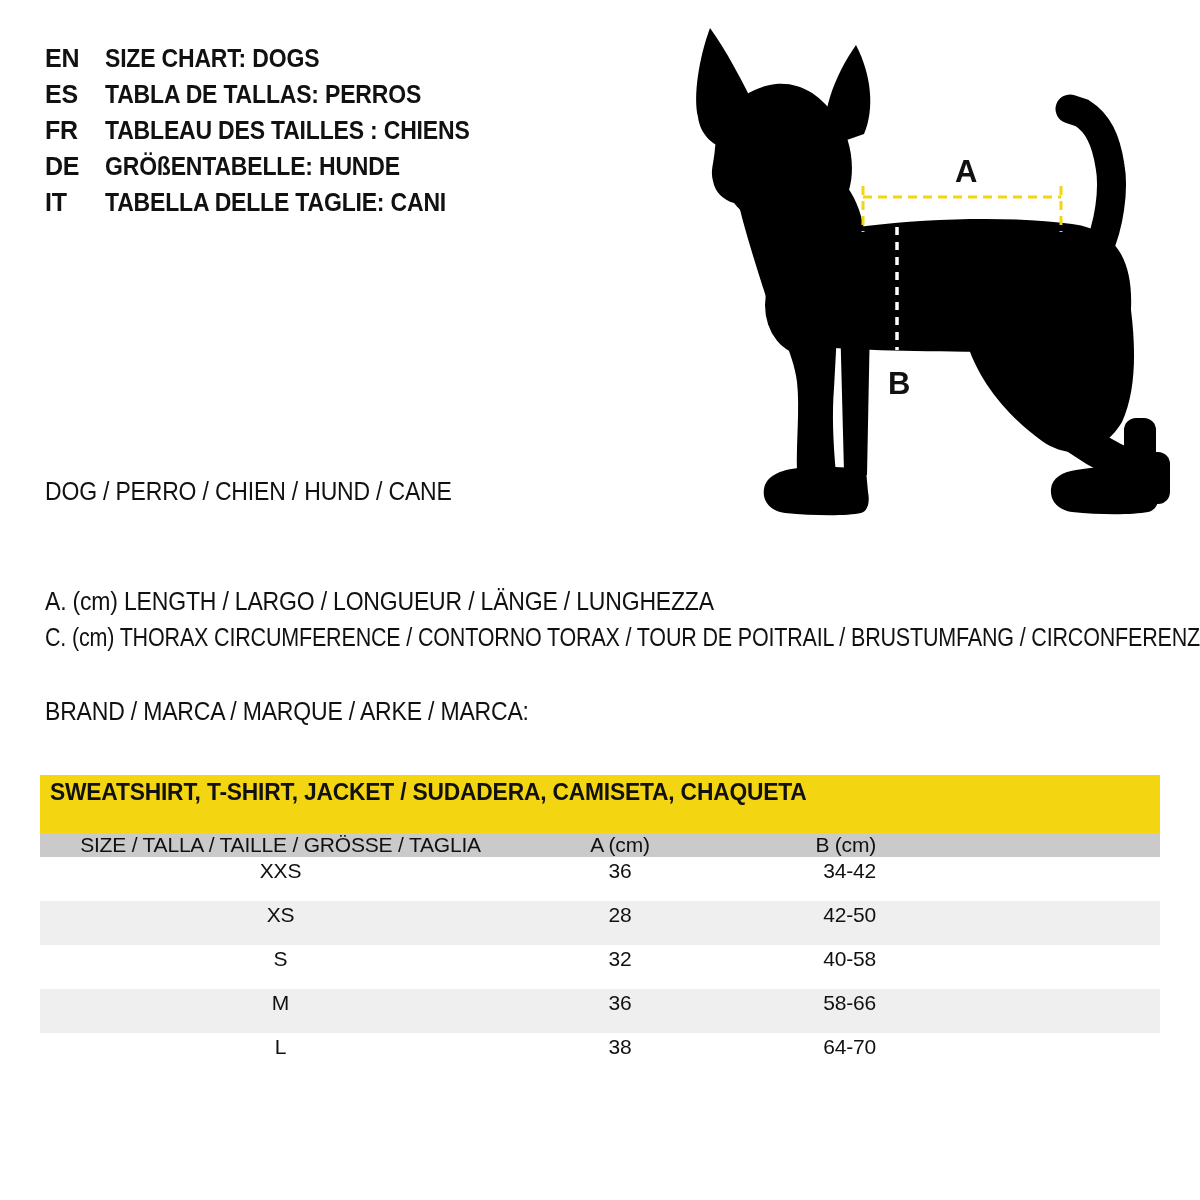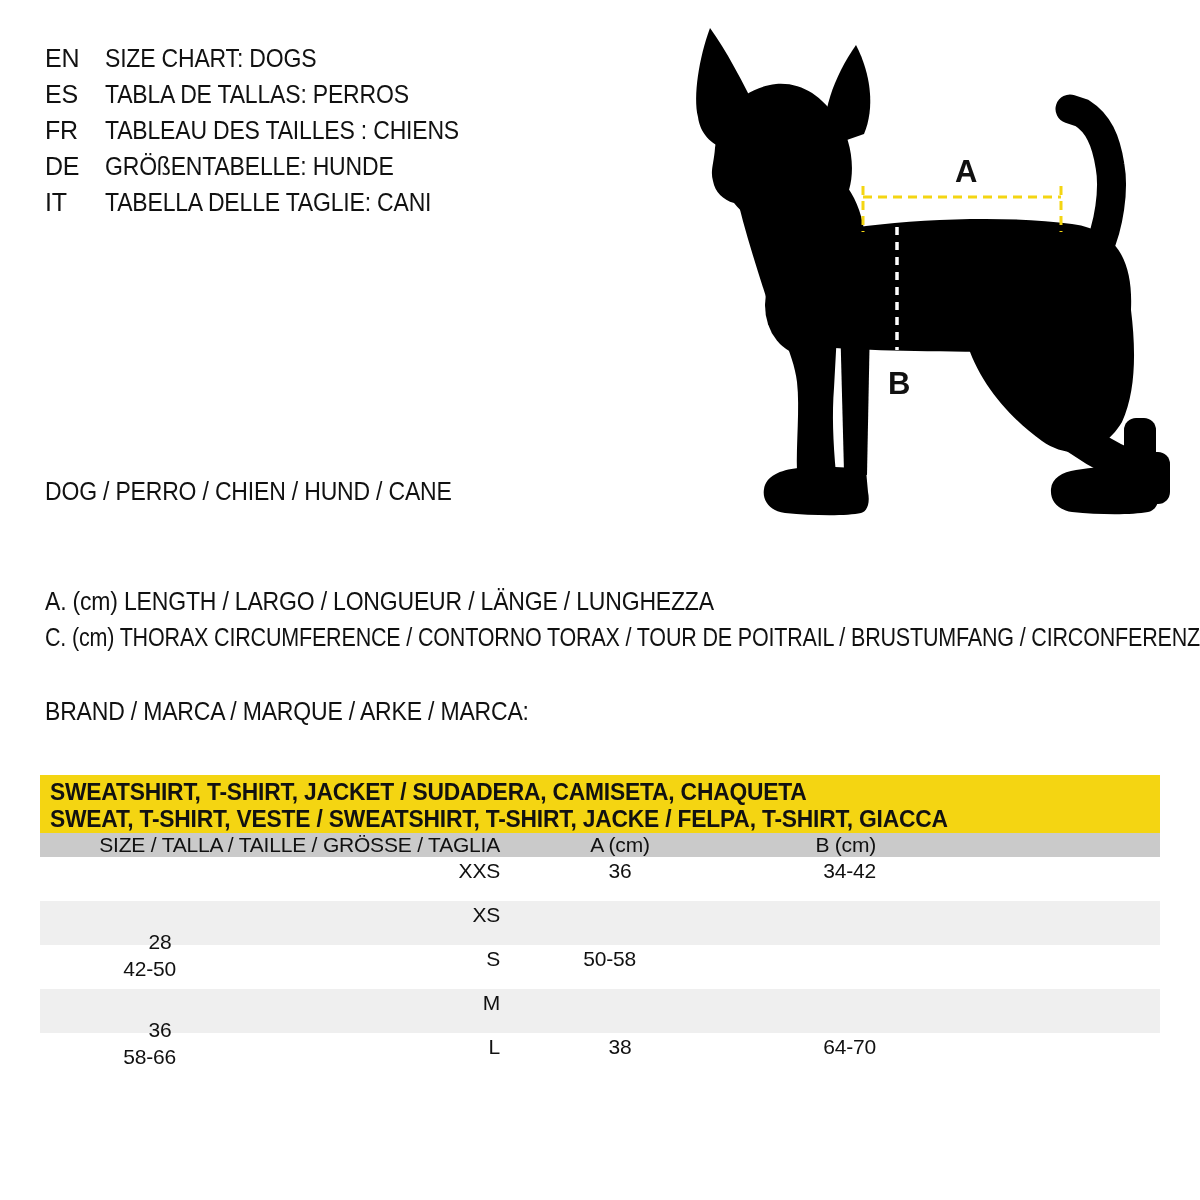--- a/index.html
+++ b/index.html
@@ -15,41 +15,41 @@
     width:1200px;height:1200px;position:relative;overflow:hidden;
     font-family:"Liberation Sans", sans-serif;color:var(--ink);
     letter-spacing:-0.2px;
   }
   .abs{position:absolute;}
   .cond{display:inline-block;transform:scaleX(0.92);transform-origin:0 0;white-space:nowrap;}
   .cond86{display:inline-block;transform:scaleX(0.86);transform-origin:0 0;white-space:nowrap;}
   .cond95{display:inline-block;transform:scaleX(0.95);transform-origin:0 0;white-space:nowrap;}
 
   
-  .lang-row{left:45px;height:30px;font-size:25px;font-weight:400;white-space:nowrap;}
+  .lang-row{left:45px;height:30px;font-size:25px;font-weight:700;white-space:nowrap;}
   .lang-code{display:inline-block;width:60px;}
   
   .textline{font-size:25px;font-weight:500;white-space:nowrap;text-decoration:underline;}
 
   
   .dog-svg{left:680px;top:20px;}
   .fill-dog{fill:var(--silhouette);}
   .stroke-dog{stroke:var(--silhouette);fill:none;}
   .measure-yellow{stroke:var(--accent);stroke-width:3;stroke-dasharray:9 6;fill:none;}
   .measure-white{stroke:#ffffff;stroke-width:3.5;stroke-dasharray:8 7;fill:none;}
   .marker-label{font-family:"Liberation Sans", sans-serif;font-size:31px;font-weight:700;fill:var(--ink);}
 
   
   .size-table{left:40px;top:775px;width:1120px;}
   .table-title{background:var(--accent);height:58px;padding:3px 0 0 10px;}
   .table-title div{font-size:24px;font-weight:700;line-height:27px;}
   .thead-row{background:var(--gray-head);height:24px;display:flex;font-size:21px;line-height:24px;}
   .trow{height:44px;display:flex;font-size:21px;line-height:27px;background:#fff;}
-  .trow.alt{background:var(--gray-alt);flex-direction:column;}
-  .c1{width:460px;padding-left:21px;text-align:right;white-space:nowrap;}
+  .trow.alt{background:var(--gray-alt);}
+  .c1{width:460px;padding-left:21px;text-align:center;white-space:nowrap;}
   .c2{width:240px;text-align:center;}
   .c3{width:136px;text-align:right;}
 </style>
 </head>
 <body>
 
 <div class="abs lang-row" style="top:44px">
   <span class="lang-code">EN</span><span class="cond">SIZE CHART: DOGS</span>
 </div>
 <div class="abs lang-row" style="top:80px">
@@ -105,40 +105,40 @@
 <div class="abs textline" style="left:45px;top:623px">
   <span class="cond86">C. (cm) THORAX CIRCUMFERENCE / CONTORNO TORAX / TOUR DE POITRAIL / BRUSTUMFANG / CIRCONFERENZA TORACE</span>
 </div>
 <div class="abs textline" style="left:45px;top:697px">
   <span class="cond">BRAND / MARCA / MARQUE / ARKE / MARCA:</span>
 </div>
 
 <div class="abs size-table">
   <div class="table-title">
     <div><span class="cond95">SWEATSHIRT, T-SHIRT, JACKET / SUDADERA, CAMISETA, CHAQUETA</span></div>
-    <div><span class="cond95">SWEAT, T-SHIRT, VESTE / SWEATSHIRT, T-SHIRT, JACKE / FELPA, T-SHIRT, GIACCA</span></div>
   </div>
   <div class="thead-row">
     <div class="c1">SIZE / TALLA / TAILLE / GRÖSSE / TAGLIA</div>
     <div class="c2">A (cm)</div>
     <div class="c3">B (cm)</div>
   </div>
   <div class="trow">
     <div class="c1">XXS</div>
     <div class="c2">36</div>
     <div class="c3">34-42</div>
   </div>
   <div class="trow alt">
     <div class="c1">XS</div>
     <div class="c2">28</div>
     <div class="c3">42-50</div>
   </div>
   <div class="trow">
     <div class="c1">S</div>
-    <div class="c3">50-58</div>
+    <div class="c2">32</div>
+    <div class="c3">40-58</div>
   </div>
   <div class="trow alt">
     <div class="c1">M</div>
     <div class="c2">36</div>
     <div class="c3">58-66</div>
   </div>
   <div class="trow">
     <div class="c1">L</div>
     <div class="c2">38</div>
     <div class="c3">64-70</div>

